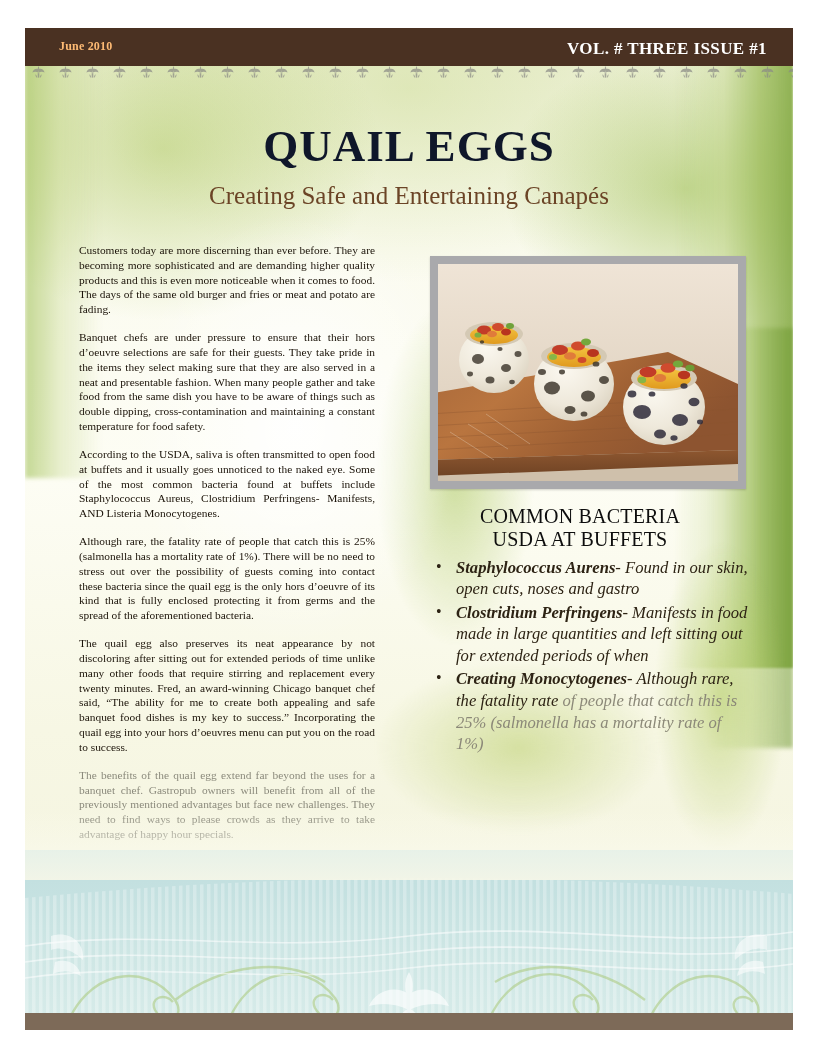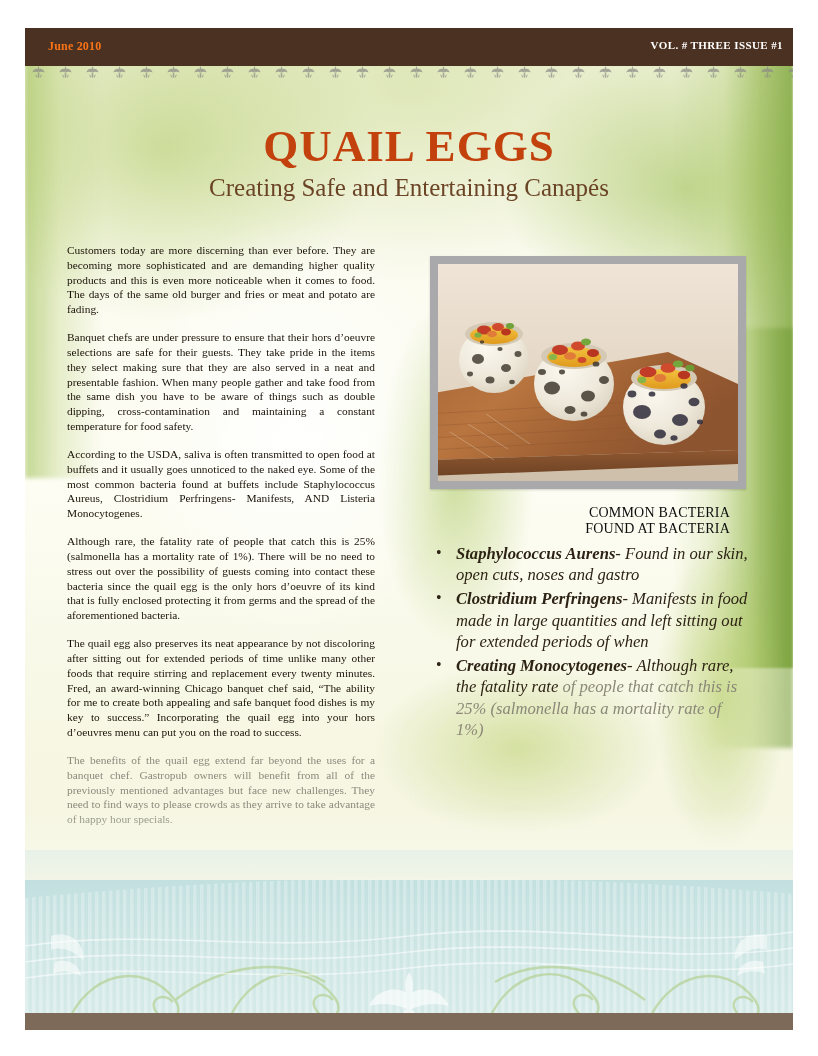--- a/index.html
+++ b/index.html
@@ -34,46 +34,46 @@
     background:radial-gradient(ellipse 90px 210px at 62% 45%, rgba(176,202,92,.55), rgba(176,202,92,0) 74%);
     filter:blur(1px);}
   .wash-bottom-green{position:absolute;left:300px;top:620px;width:430px;height:250px;
     background:radial-gradient(ellipse 200px 120px at 45% 40%, rgba(186,206,108,.55), rgba(186,206,108,0) 72%);
     filter:blur(2px);}
   .wash-cream{position:absolute;left:70px;top:120px;width:400px;height:560px;
     background:radial-gradient(ellipse 220px 290px at 50% 50%, rgba(255,255,255,.92), rgba(255,255,255,0) 74%);}
 
   
   .masthead{position:absolute;left:0;top:0;width:100%;height:38px;background:#4a3122;z-index:6;}
-  .masthead .m-date{position:absolute;left:23px;top:11px;color:#f97316;font-weight:bold;font-size:12px;letter-spacing:.2px;}
-  .masthead .m-vol{position:absolute;right:10px;top:11px;color:#fff;font-weight:bold;font-size:11px;letter-spacing:.4px;}
+  .masthead .m-date{position:absolute;left:34px;top:11px;color:#fdba74;font-weight:bold;font-size:12px;letter-spacing:.2px;}
+  .masthead .m-vol{position:absolute;right:26px;top:11px;color:#fff;font-weight:bold;font-size:17px;letter-spacing:.4px;}
 
   
   .fleur-strip{position:absolute;left:0;top:38px;width:100%;height:12px;z-index:6;display:flex;overflow:hidden;}
   .fleur-strip svg{flex:0 0 27px;height:12px;opacity:.72;}
 
   
   .titles{position:absolute;left:0;top:95px;width:100%;text-align:center;z-index:5;}
-  .main-title{font-size:45px;font-weight:bold;color:#c2410c;letter-spacing:1px;line-height:1.05;font-family:"Liberation Serif",serif;}
-  .sub-title{font-size:25px;color:#6b4426;margin-top:3px;line-height:1.2;}
+  .main-title{font-size:45px;font-weight:bold;color:#0f172a;letter-spacing:1px;line-height:1.05;font-family:"Liberation Serif",serif;}
+  .sub-title{font-size:25px;color:#6b4426;margin-top:11px;line-height:1.2;}
 
   
   .col-left{position:absolute;left:38px;top:215px;width:312px;z-index:5;}
-  .col-left p{margin:0 0 13px 4px;font-size:11.4px;line-height:1.30;text-align:justify;color:#1a1208;}
+  .col-left p{margin:0 0 13px 16px;font-size:11.4px;line-height:1.30;text-align:justify;color:#1a1208;}
   .col-left p.faded{color:#8b8a7c;}
 
   .col-right{position:absolute;left:405px;top:228px;width:345px;z-index:5;}
 
   
   .photo-frame{width:316px;height:233px;background:#a9a9ac;padding:8px;box-sizing:border-box;box-shadow:0 1px 2px rgba(0,0,0,.18);}
   .photo{position:relative;width:100%;height:100%;overflow:hidden;background:#e7ded2;}
   .photo svg{display:block;width:100%;height:100%;}
 
   
-  .side-head{margin-top:16px;text-align:right;font-size:14px;color:#0d0d0d;line-height:1.14;letter-spacing:.2px;width:300px;}
+  .side-head{margin-top:16px;text-align:center;font-size:20px;color:#0d0d0d;line-height:1.14;letter-spacing:.2px;width:300px;}
 
   
   .bullets{margin:6px 0 0 0;padding:0;list-style:none;width:318px;}
   .bullets li{position:relative;padding-left:26px;margin-bottom:2px;font-size:16.6px;line-height:1.30;
     font-style:italic;color:#2d2314;}
   .bullets li .bullet-dot{position:absolute;left:6px;top:0;font-style:normal;font-size:16px;line-height:1.30;}
   .bullets li .term{font-weight:bold;font-style:italic;}
   .bullets li.b3{color:#2d2314;}
   .bullets li.b3 .rest-fade{color:#8b8878;}
 
@@ -539,21 +539,21 @@
                 <ellipse cx="204" cy="116" rx="4.2" ry="3.2" fill="#86b648"></ellipse>
                 <ellipse cx="252" cy="104" rx="4.6" ry="3.2" fill="#6d9c36"></ellipse>
               </g>
             </g>
           </svg>
         </div>
       </div>
 
       <div class="side-head">
         <div>COMMON BACTERIA</div>
-        <div>FOUND AT BACTERIA</div>
+        <div>USDA AT BUFFETS</div>
       </div>
 
       <ul class="bullets" id="bulletList">
           <li><span class="bullet-dot">•</span><span class="term">Staphylococcus Aurens</span><span>- Found in our skin, open cuts, noses and gastro</span></li>
           <li><span class="bullet-dot">•</span><span class="term">Clostridium Perfringens</span><span>- Manifests in food made in large quantities and left sitting out for extended periods of when</span></li>
           <li class="b3"><span class="bullet-dot">•</span><span class="term">Creating Monocytogenes</span><span>- Although rare, the fatality rate </span><span class="rest-fade">of people that catch this is 25% (salmonella has a mortality rate of 1%)</span></li>
         </ul>
     </div>
 
     <div class="lead-fade"></div>

